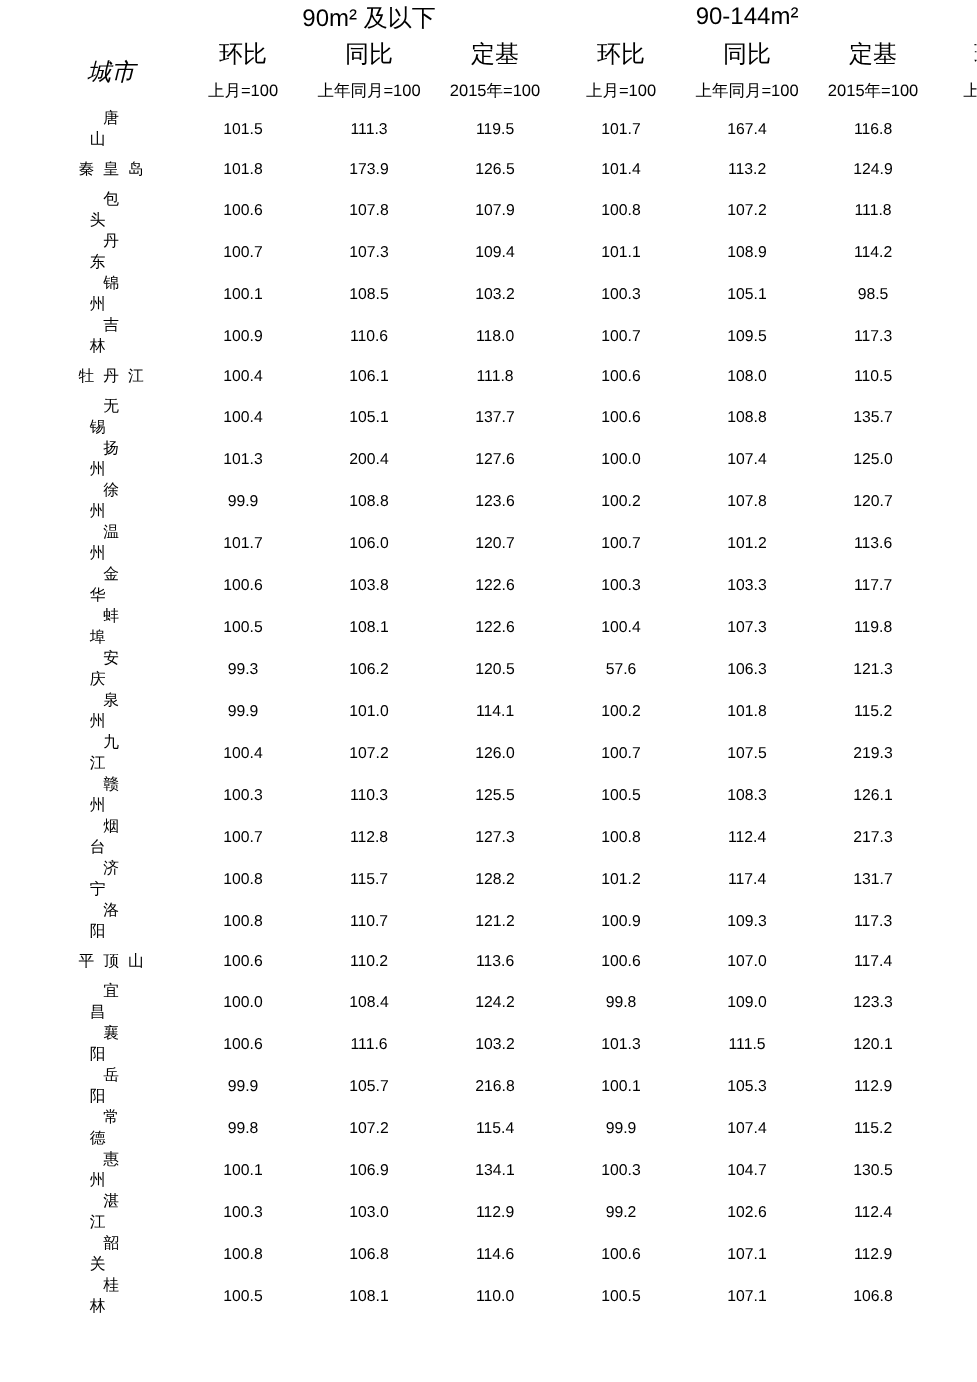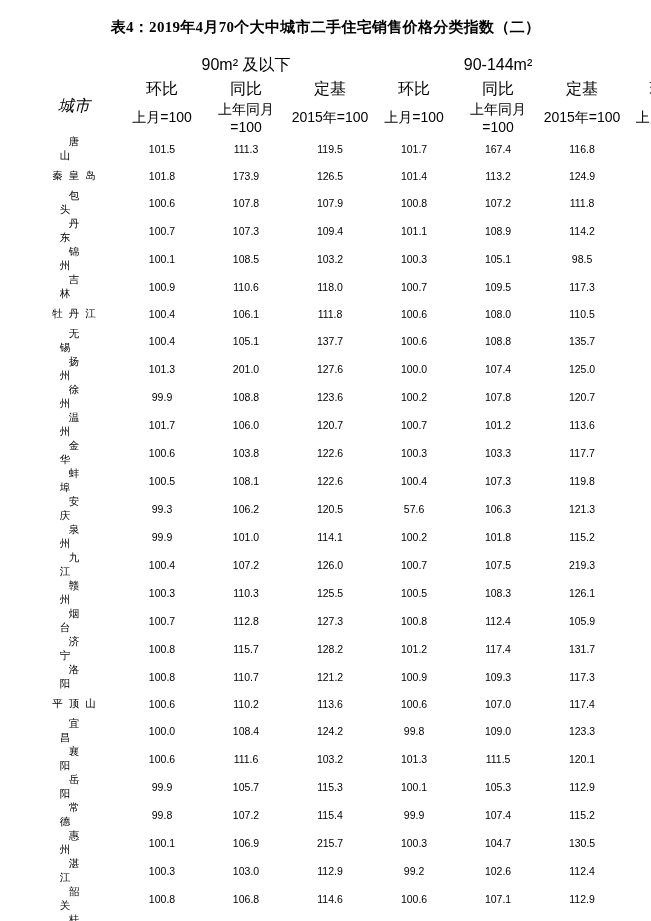--- a/index.html
+++ b/index.html
@@ -52,21 +52,21 @@
     border-bottom: 1px solid #000;
     font-size: 16px;
   }
   .hdr-row1 td.citycell {
     border-bottom: none;
     font-style: italic;
   }
   .hdr-row2 td {
     height: 24px;
     border-bottom: 1.2px solid #000;
-    font-size: 14px;
+    font-size: 11px;
   }
   .citycell {
     width: 92px;
   }
   .vsep-l { border-left: 1px solid #000; }
   .vsep-r { border-right: 1px solid #000; }
   td.city {
     font-size: 11px;
     text-align: center;
     font-family: Liberation Mono, monospace;
@@ -82,21 +82,20 @@
   tbody tr.data td {
     height: 26px;
     font-size: 10.5px;
   }
   .val { width: 83.8px; }
 </style>
 </head>
 <body>
 
 <div class="page">
-  <div class="doc-title">表4：2019年4月70个大中城市二手住宅销售价格分类指数（二）</div>
 
   <table class="idx">
     <colgroup>
       <col style="width:92px">
       <col style="width:84px">
         <col style="width:84px">
         <col style="width:84px">
       <col style="width:84px">
         <col style="width:84px">
         <col style="width:84px">
@@ -214,21 +213,21 @@
           <td class="val">105.1</td>
           <td class="val vsep-r">137.7</td>
           <td class="val">100.6</td>
           <td class="val">108.8</td>
           <td class="val vsep-r">135.7</td>
           <td class="val">99.7</td>
         </tr>
         <tr class="data">
           <td class="city"><span class="n2">扬 州</span></td>
           <td class="val vsep-l">101.3</td>
-          <td class="val">201.0</td>
+          <td class="val">200.4</td>
           <td class="val vsep-r">127.6</td>
           <td class="val">100.0</td>
           <td class="val">107.4</td>
           <td class="val vsep-r">125.0</td>
           <td class="val">100.8</td>
         </tr>
         <tr class="data">
           <td class="city"><span class="n2">徐 州</span></td>
           <td class="val vsep-l">99.9</td>
           <td class="val">108.8</td>
@@ -308,21 +307,21 @@
           <td class="val vsep-r">126.1</td>
           <td class="val">100.1</td>
         </tr>
         <tr class="data">
           <td class="city"><span class="n2">烟 台</span></td>
           <td class="val vsep-l">100.7</td>
           <td class="val">112.8</td>
           <td class="val vsep-r">127.3</td>
           <td class="val">100.8</td>
           <td class="val">112.4</td>
-          <td class="val vsep-r">105.9</td>
+          <td class="val vsep-r">217.3</td>
           <td class="val">101.2</td>
         </tr>
         <tr class="data">
           <td class="city"><span class="n2">济 宁</span></td>
           <td class="val vsep-l">100.8</td>
           <td class="val">115.7</td>
           <td class="val vsep-r">128.2</td>
           <td class="val">101.2</td>
           <td class="val">117.4</td>
           <td class="val vsep-r">131.7</td>
@@ -365,41 +364,41 @@
           <td class="val vsep-r">103.2</td>
           <td class="val">101.3</td>
           <td class="val">111.5</td>
           <td class="val vsep-r">120.1</td>
           <td class="val">100.8</td>
         </tr>
         <tr class="data">
           <td class="city"><span class="n2">岳 阳</span></td>
           <td class="val vsep-l">99.9</td>
           <td class="val">105.7</td>
-          <td class="val vsep-r">115.3</td>
+          <td class="val vsep-r">216.8</td>
           <td class="val">100.1</td>
           <td class="val">105.3</td>
           <td class="val vsep-r">112.9</td>
           <td class="val">100.1</td>
         </tr>
         <tr class="data">
           <td class="city"><span class="n2">常 德</span></td>
           <td class="val vsep-l">99.8</td>
           <td class="val">107.2</td>
           <td class="val vsep-r">115.4</td>
           <td class="val">99.9</td>
           <td class="val">107.4</td>
           <td class="val vsep-r">115.2</td>
           <td class="val">99.8</td>
         </tr>
         <tr class="data">
           <td class="city"><span class="n2">惠 州</span></td>
           <td class="val vsep-l">100.1</td>
           <td class="val">106.9</td>
-          <td class="val vsep-r">215.7</td>
+          <td class="val vsep-r">134.1</td>
           <td class="val">100.3</td>
           <td class="val">104.7</td>
           <td class="val vsep-r">130.5</td>
           <td class="val">100.0</td>
         </tr>
         <tr class="data">
           <td class="city"><span class="n2">湛 江</span></td>
           <td class="val vsep-l">100.3</td>
           <td class="val">103.0</td>
           <td class="val vsep-r">112.9</td>

